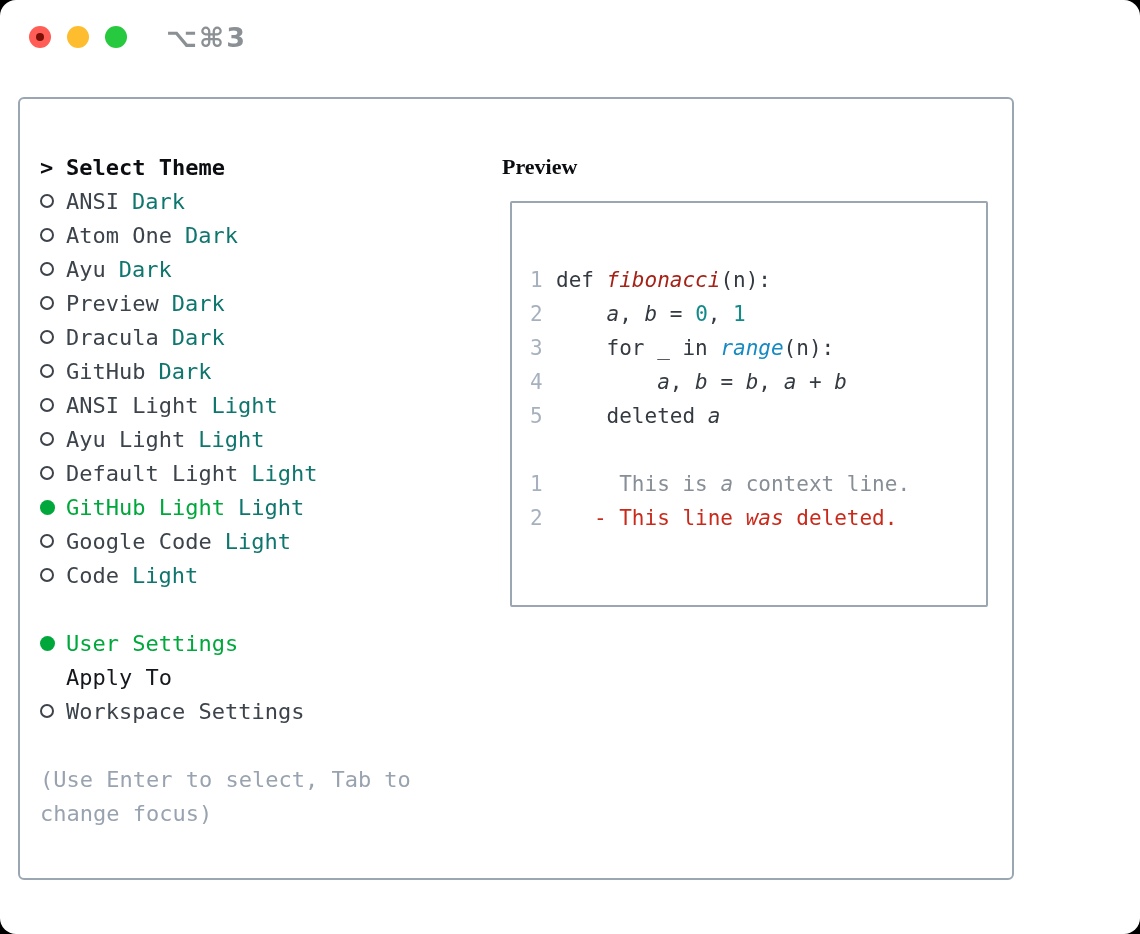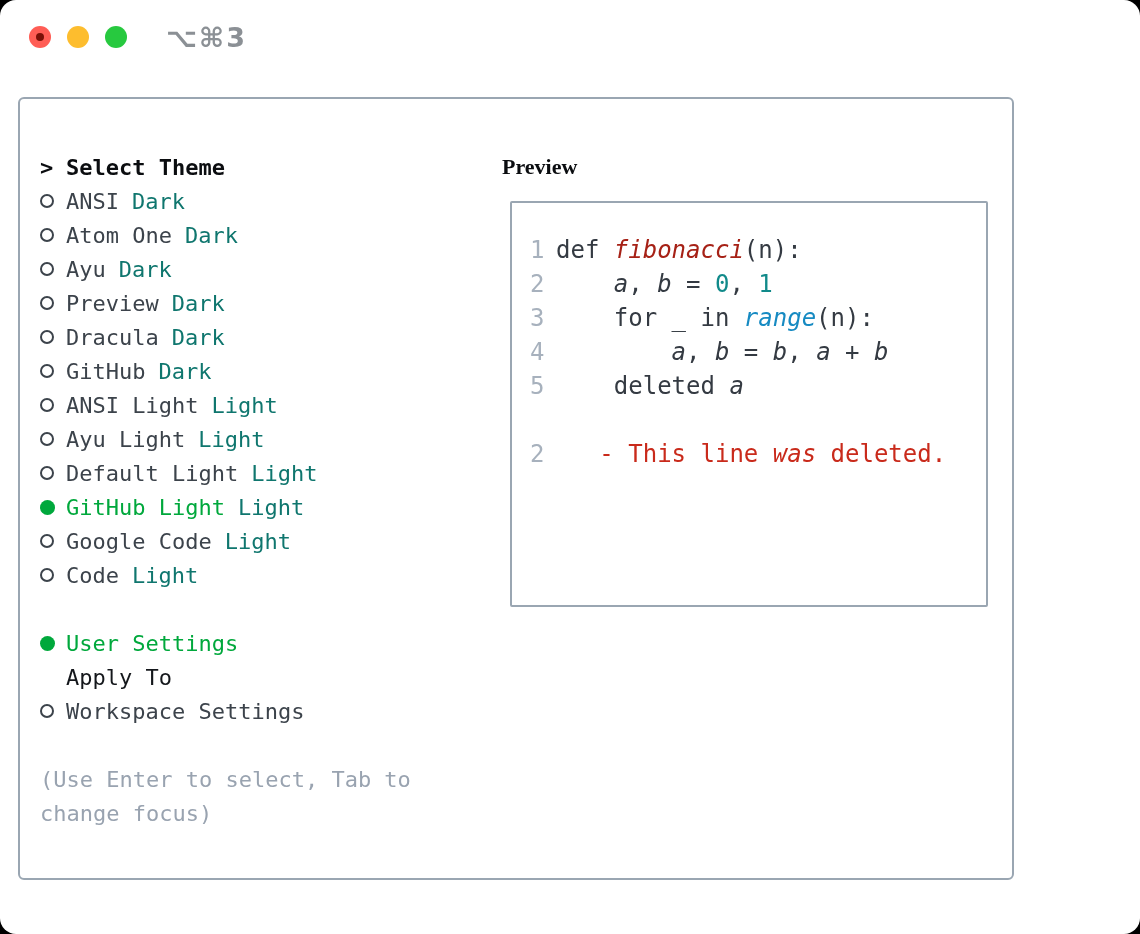--- a/index.html
+++ b/index.html
@@ -45,23 +45,23 @@
   .hint { color:#99a3b0; }
 
   
   .preview-title { position:absolute; left:482px; top:51px; height:34px; line-height:34px;
     font-family:Liberation Serif, serif;
     font-size:22px; font-weight:bold; color:#0b0d10; }
   .preview-box {
     position:absolute; left:490px; top:102px; width:478px; height:406px;
     border:2px solid #9aa6b2; border-radius:2px; background:#fff;
   }
-  .code { padding:30px 0 0 18px;
+  .code { padding:60px 0 0 18px;
     font-family:"DejaVu Sans Mono","Liberation Mono",monospace;
-    font-size:24px; line-height:34px; }
+    font-size:21px; line-height:34px; }
   .cl { white-space:pre; height:34px; }
   .ln { display:inline-block; width:26px; color:#a7b1bd; }
   .tok-p  { color:#343a42; }
   .tok-v  { color:#343a42; font-style:italic; }
   .tok-fn { color:#a62116; font-style:italic; }
   .tok-b  { color:#168ac2; font-style:italic; }
   .tok-n  { color:#118a8a; }
   .tok-ctx { color:#878e96; }
   .tok-ctx-i { color:#878e96; font-style:italic; }
   .tok-del { color:#c92a1b; }
@@ -153,20 +153,21 @@
         <div class="cl"><span class="ln">2</span><span class="tok-p">    </span><span class="tok-v">a</span><span class="tok-p">, </span><span class="tok-v">b</span><span class="tok-p"> = </span><span class="tok-n">0</span><span class="tok-p">, </span><span class="tok-n">1</span></div>
 
         <div class="cl"><span class="ln">3</span><span class="tok-p">    for _ in </span><span class="tok-b">range</span><span class="tok-p">(n):</span></div>
 
         <div class="cl"><span class="ln">4</span><span class="tok-p">        </span><span class="tok-v">a</span><span class="tok-p">, </span><span class="tok-v">b</span><span class="tok-p"> = </span><span class="tok-v">b</span><span class="tok-p">, </span><span class="tok-v">a</span><span class="tok-p"> + </span><span class="tok-v">b</span></div>
 
         <div class="cl"><span class="ln">5</span><span class="tok-p">    deleted </span><span class="tok-v">a</span></div>
 
         <div class="cl"></div>
 
+        <div class="cl"><span class="ln">1</span><span class="tok-ctx">     This is </span><span class="tok-ctx-i">a</span><span class="tok-ctx"> context line.</span></div>
 
         <div class="cl"><span class="ln">2</span><span class="tok-del">   - This line </span><span class="tok-del-i">was</span><span class="tok-del"> deleted.</span></div>
 
 
       </div>
     </div>
 
   </div>
 </div>
 

